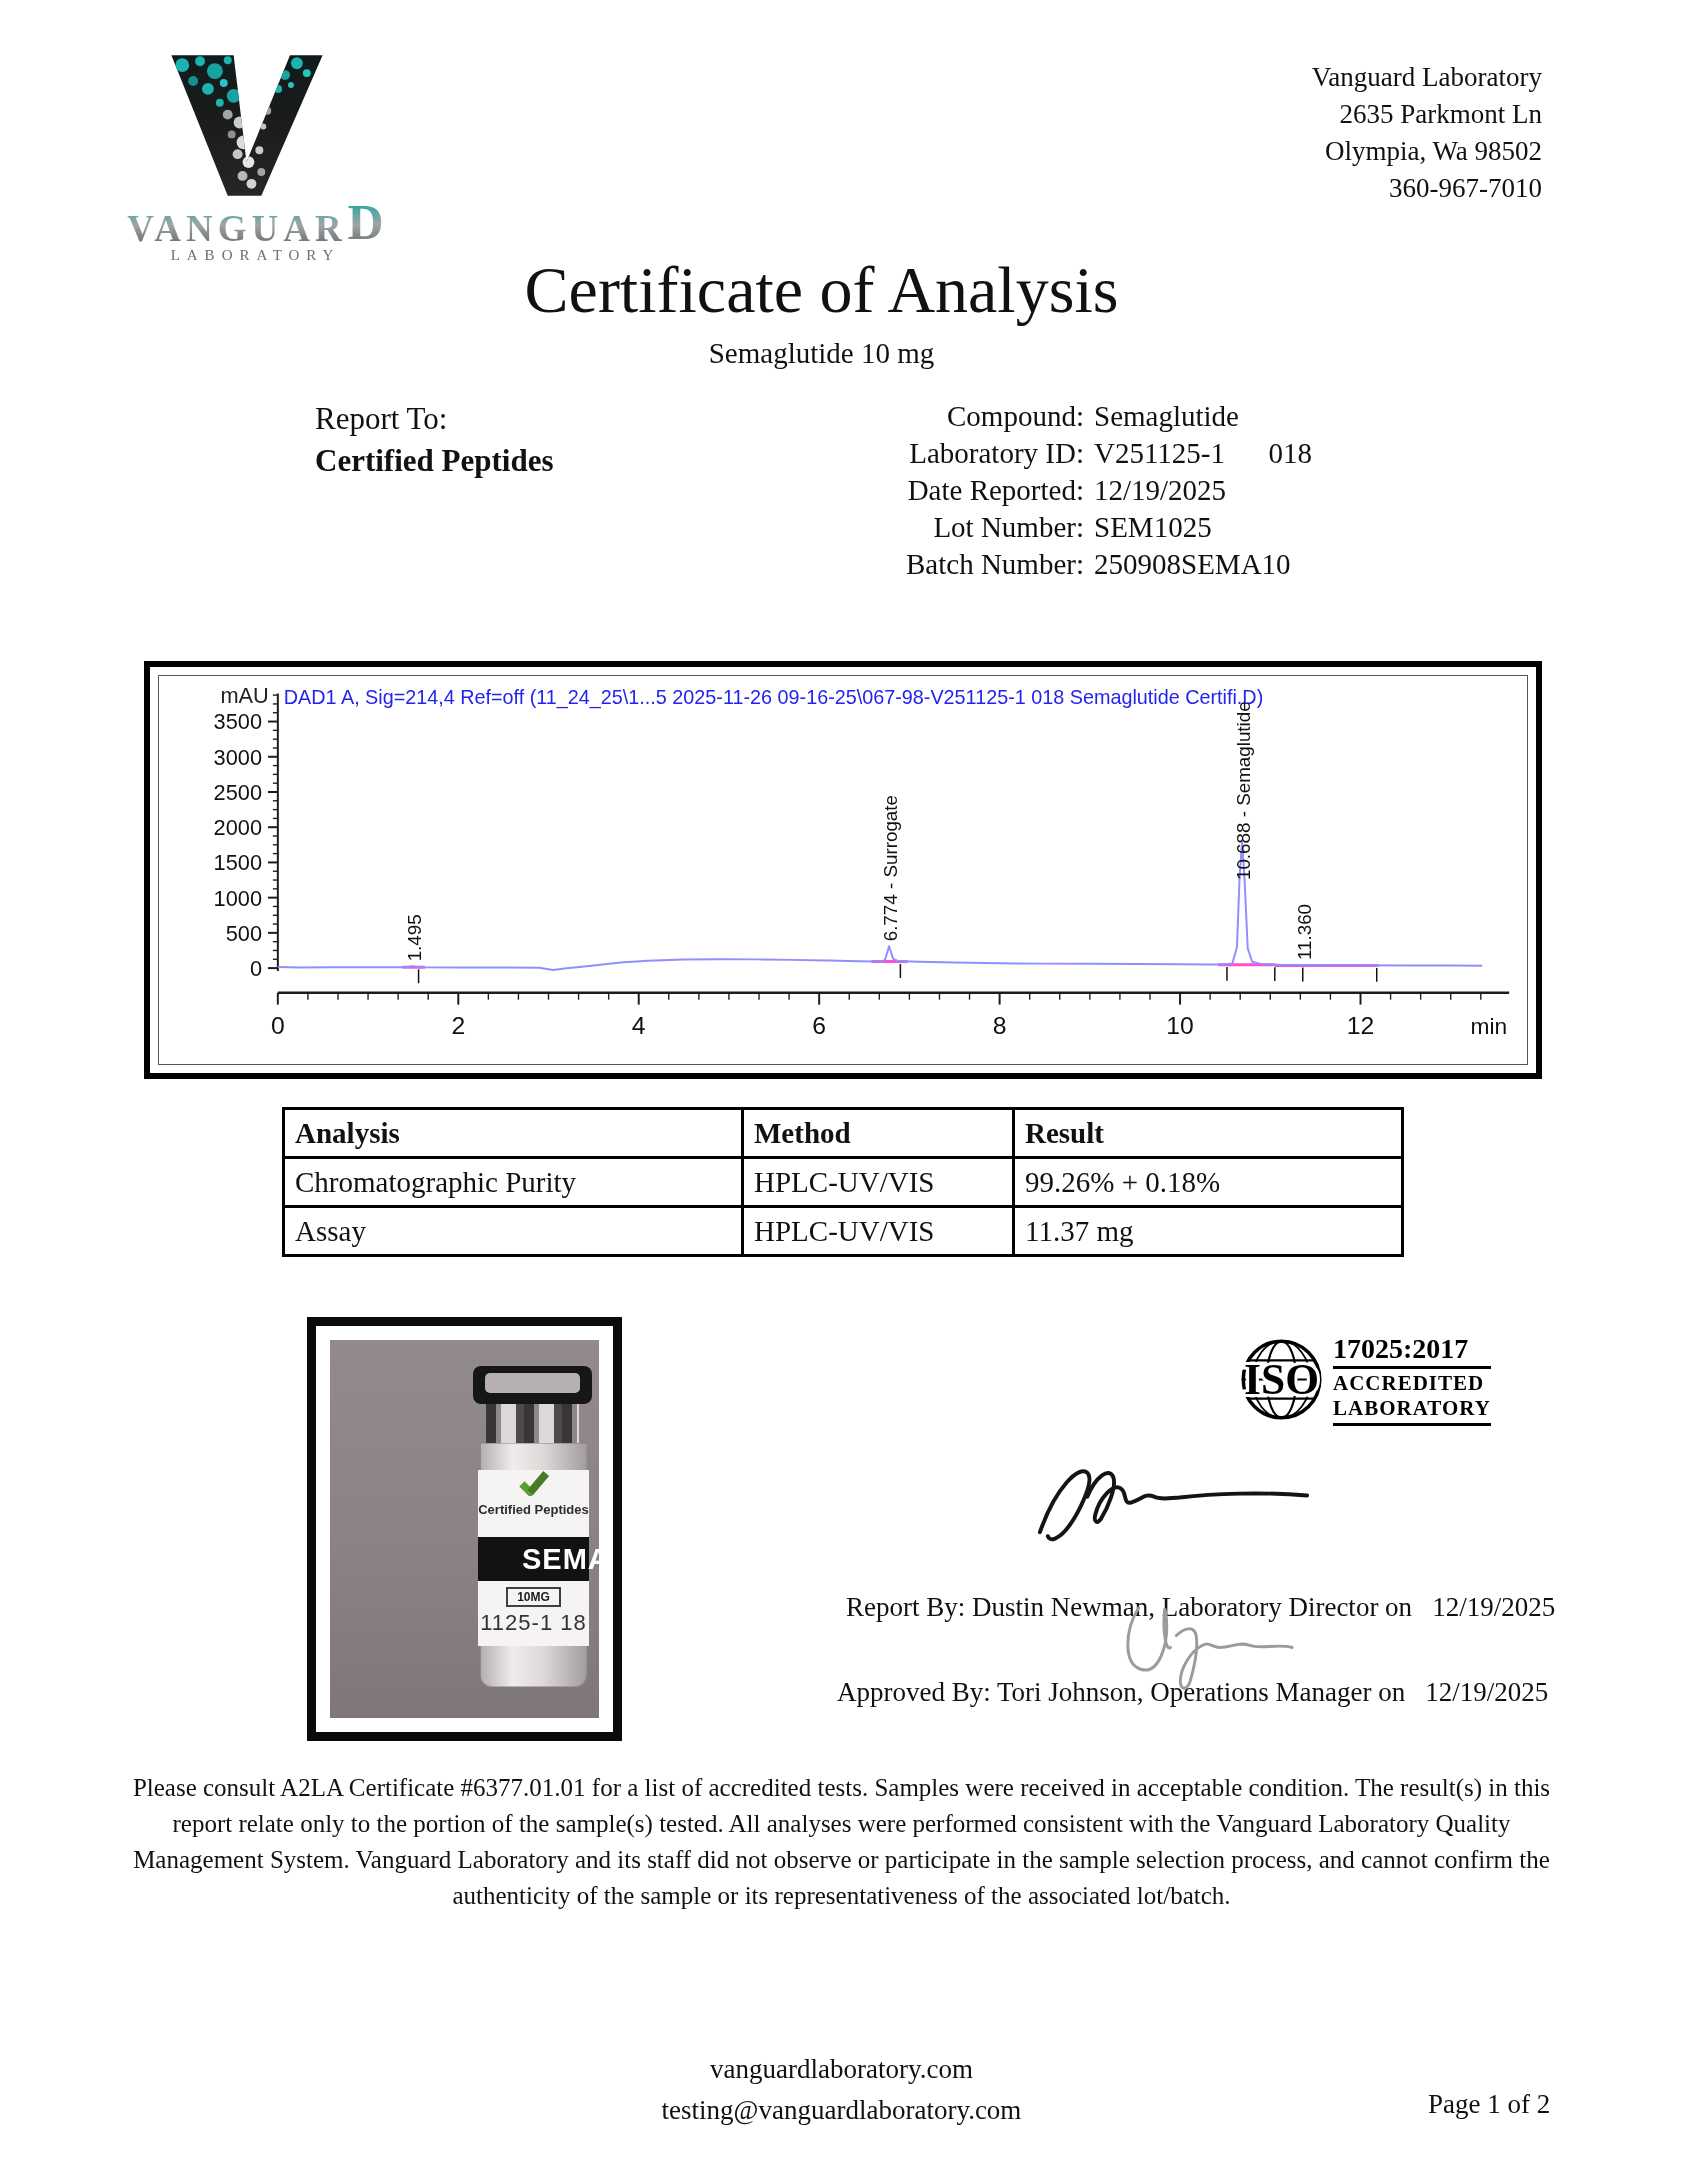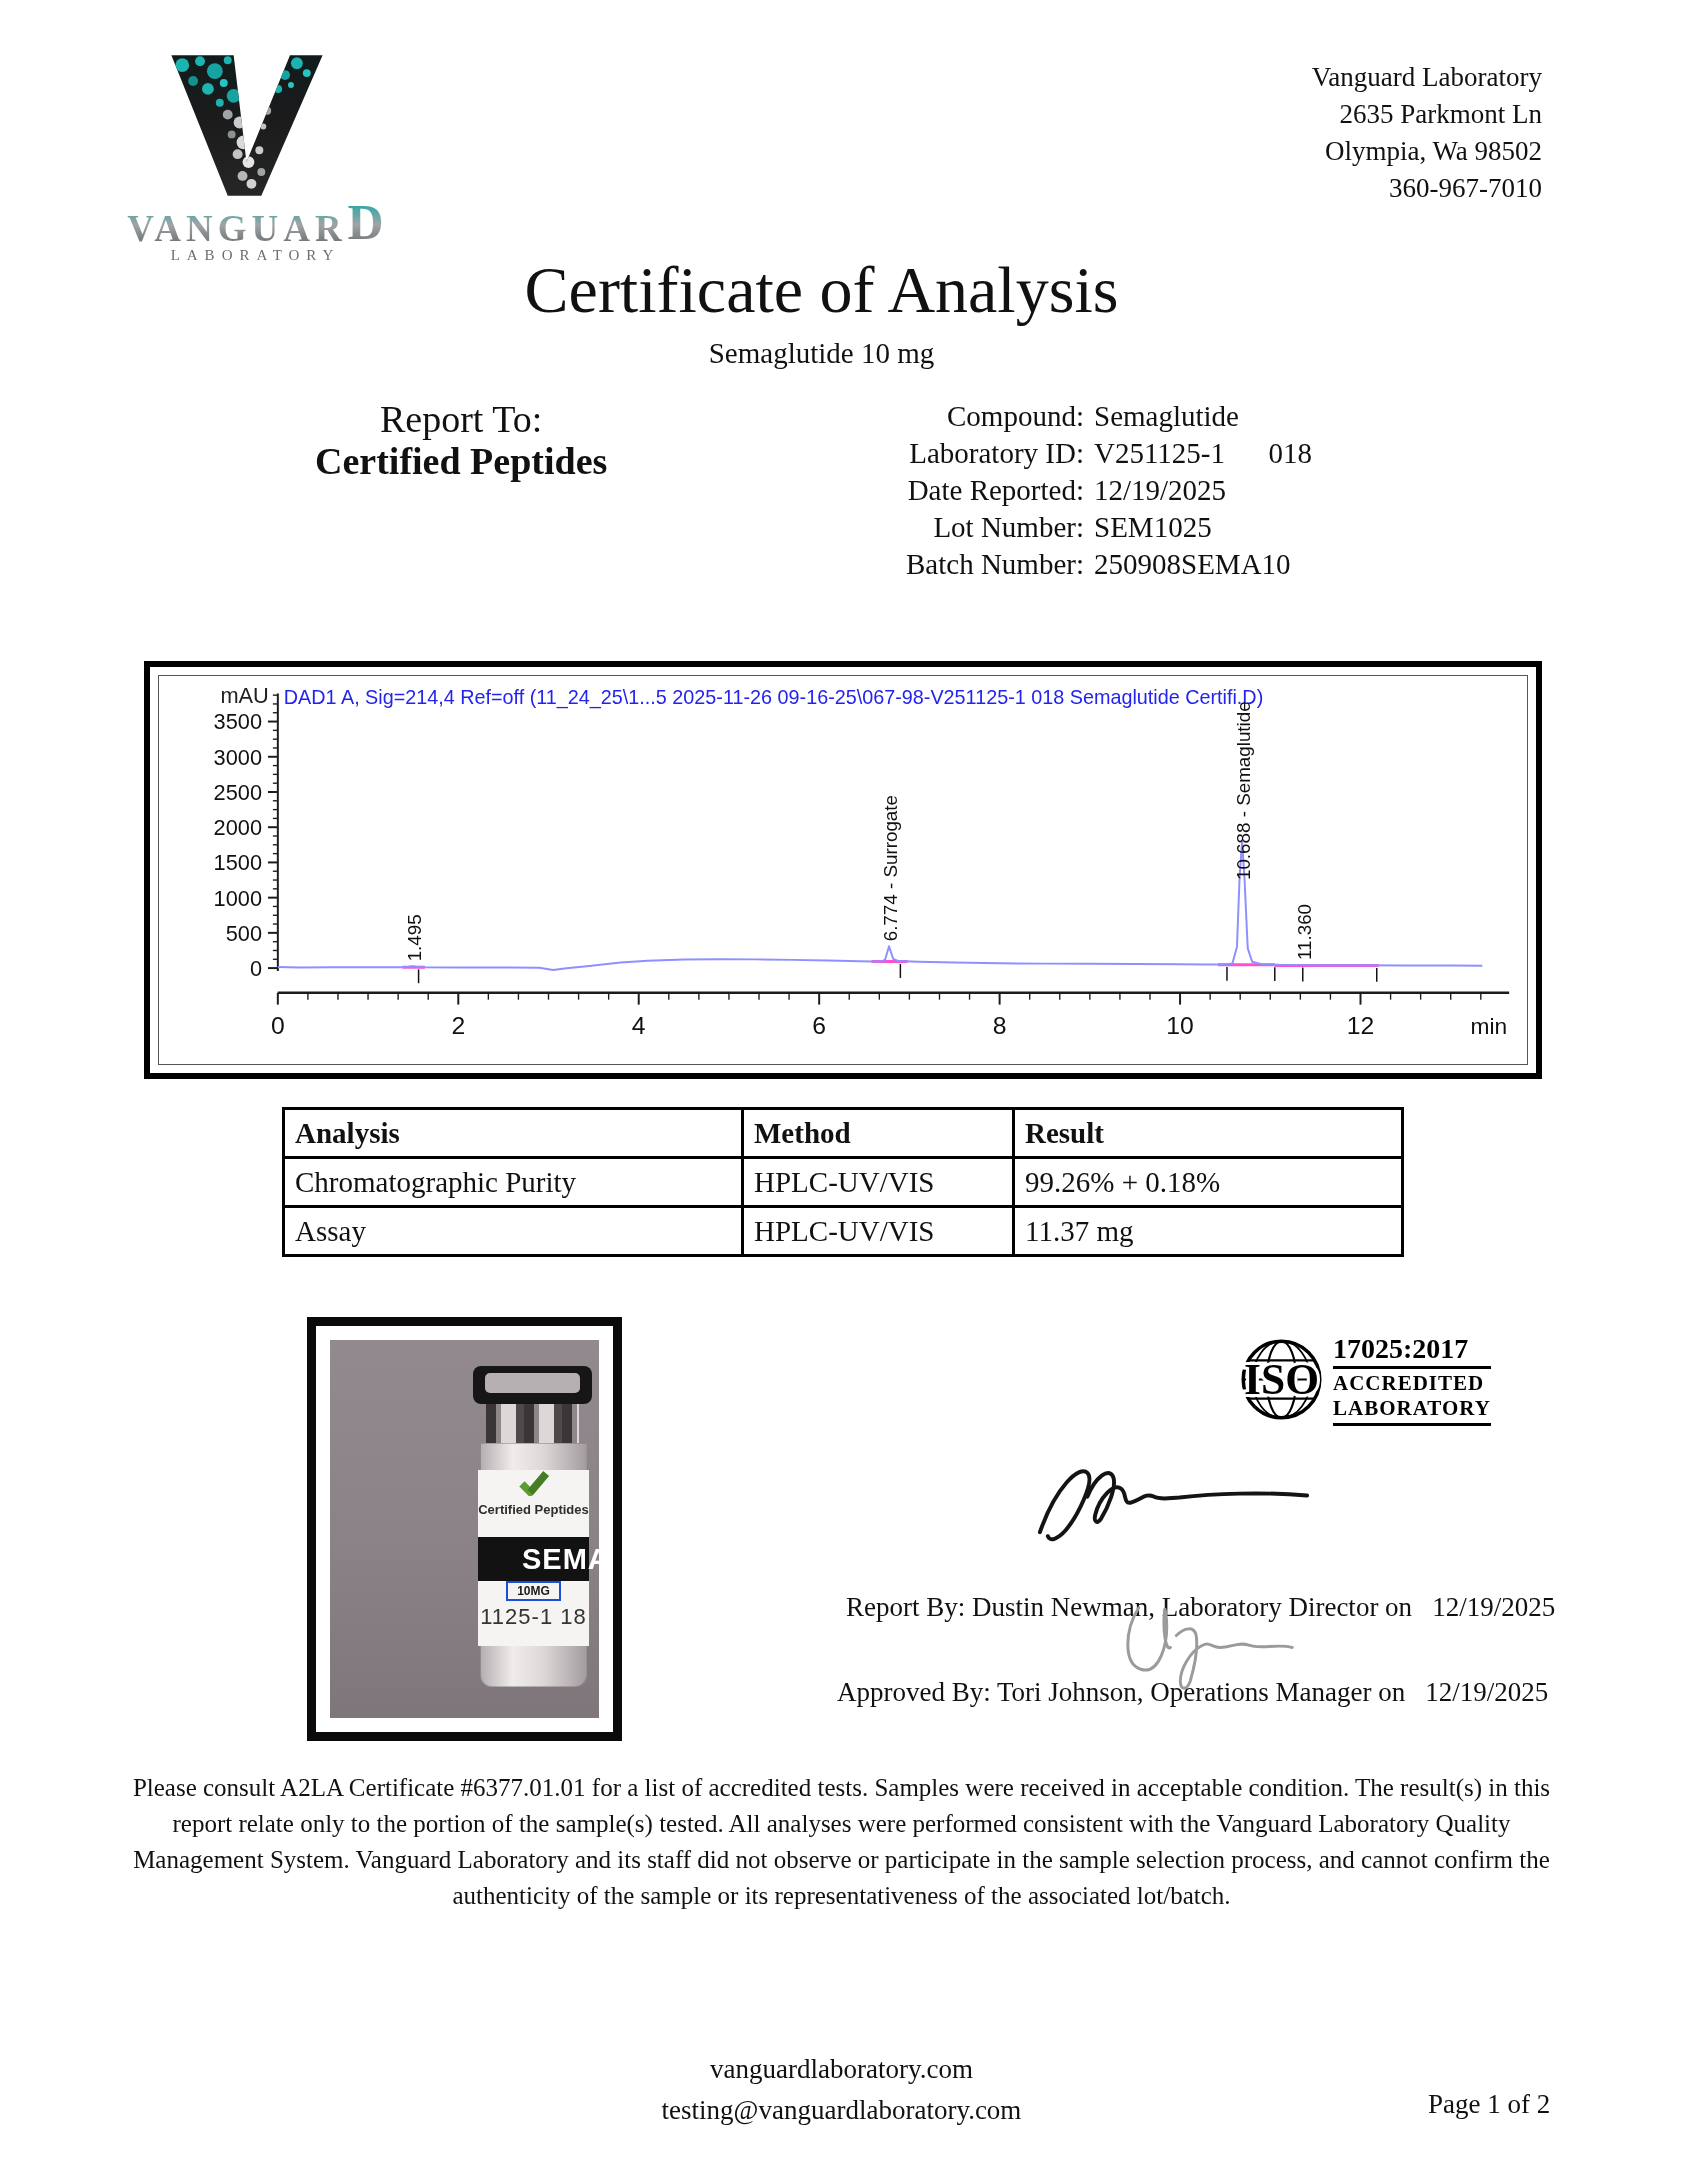--- a/index.html
+++ b/index.html
@@ -21,21 +21,21 @@
 
   
   .address{position:absolute;right:141px;top:59px;text-align:right;
            font-size:27px;line-height:37px;}
 
   
   .title{position:absolute;left:0;right:40px;top:252px;text-align:center;font-size:66px;}
   .subtitle{position:absolute;left:0;right:40px;top:337px;text-align:center;font-size:29px;}
 
   
-  .report-to{position:absolute;left:315px;top:398px;font-size:38px;line-height:42px;text-align:center;}
+  .report-to{position:absolute;left:315px;top:398px;font-size:31px;line-height:42px;}
   .report-to .client{font-weight:bold;}
   .info-right{position:absolute;left:792px;top:398px;font-size:29px;line-height:37px;}
   .irow{display:flex;}
   .ilabel{width:292px;text-align:right;padding-right:10px;}
   .ival{white-space:pre;}
 
   
   .chartbox{position:absolute;left:144px;top:661px;width:1386px;height:406px;
             border:6px solid #000;background:#fff;}
   .chartinner{position:absolute;left:8px;top:8px;right:8px;bottom:8px;border:1px solid #555;}
@@ -59,21 +59,21 @@
   .neck{position:absolute;left:6px;top:38px;width:93px;height:40px;
         background:repeating-linear-gradient(90deg,#3a3537 0 10px,#8d8789 10px 15px,#ddd8d7 15px 30px,#4e494b 30px 38px);}
   .vbody{position:absolute;left:0;top:77px;width:105px;height:242px;border:1px solid #79737577;
          background:linear-gradient(90deg,#b5afb1 0%,#efeceb 30%,#ddd8d7 60%,#a39da0 100%);
          border-radius:0 0 12px 12px;}
   .vlabel{position:absolute;left:-3px;right:-3px;top:26px;height:176px;background:#f6f4f2;
           text-align:center;font-family:"Liberation Sans",sans-serif;}
   .brand{font-size:13px;font-weight:bold;color:#2d2d2d;margin-top:2px;}
   .band{margin-top:20px;background:#121212;color:#fff;font-weight:bold;font-size:29px;
         letter-spacing:1px;height:44px;line-height:44px;padding-left:44px;}
-  .mgbox{display:inline-block;border:2px solid #1d4ed8;font-size:12px;
+  .mgbox{display:inline-block;margin-top:6px;border:2px solid #404040;font-size:12px;
          font-weight:bold;padding:1px 9px;color:#1a1a1a;}
   .lot{font-size:22px;color:#333;margin-top:3px;letter-spacing:1px;}
 
   
   .iso{position:absolute;left:1238px;top:1333px;display:flex;align-items:center;gap:8px;}
   .iso-text{font-family:"Liberation Serif",serif;font-weight:bold;color:#000;}
   .iso-l1{font-size:28px;border-bottom:3px solid #000;padding-bottom:1px;}
   .iso-l2{font-size:21px;letter-spacing:1px;margin-top:2px;}
   .iso-l3{font-size:21px;letter-spacing:1px;border-bottom:3px solid #000;padding-bottom:2px;}
 

